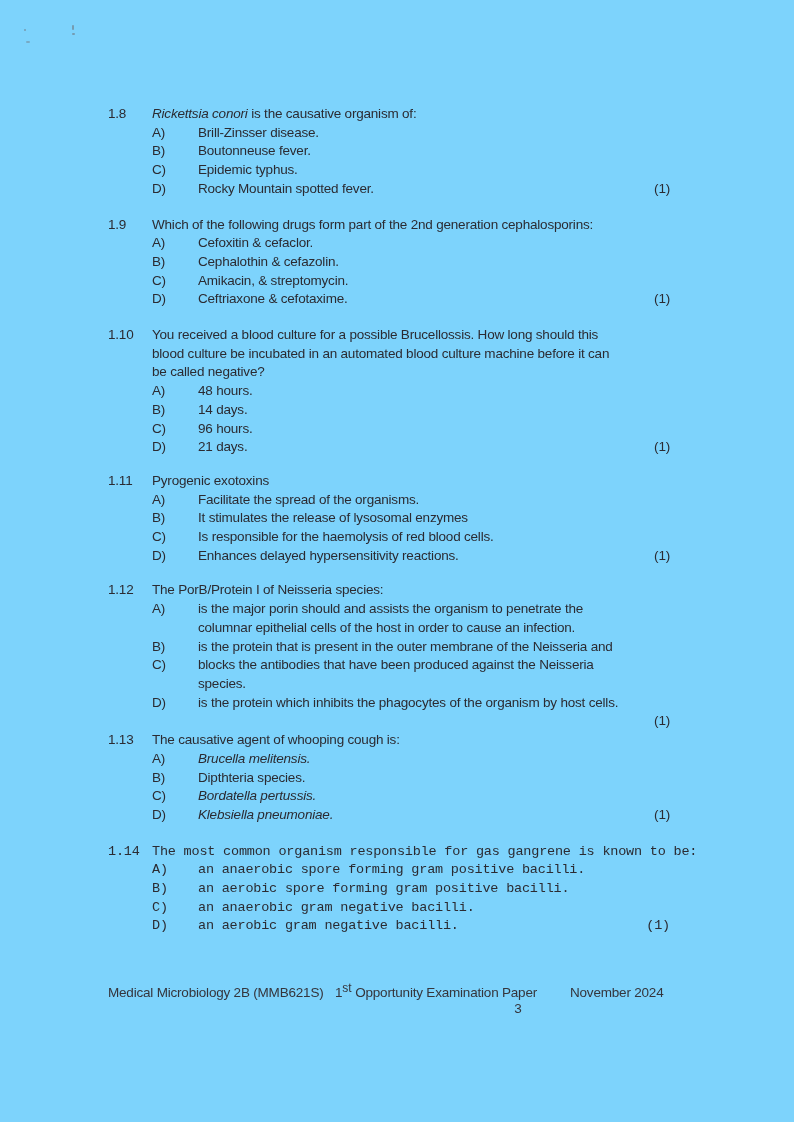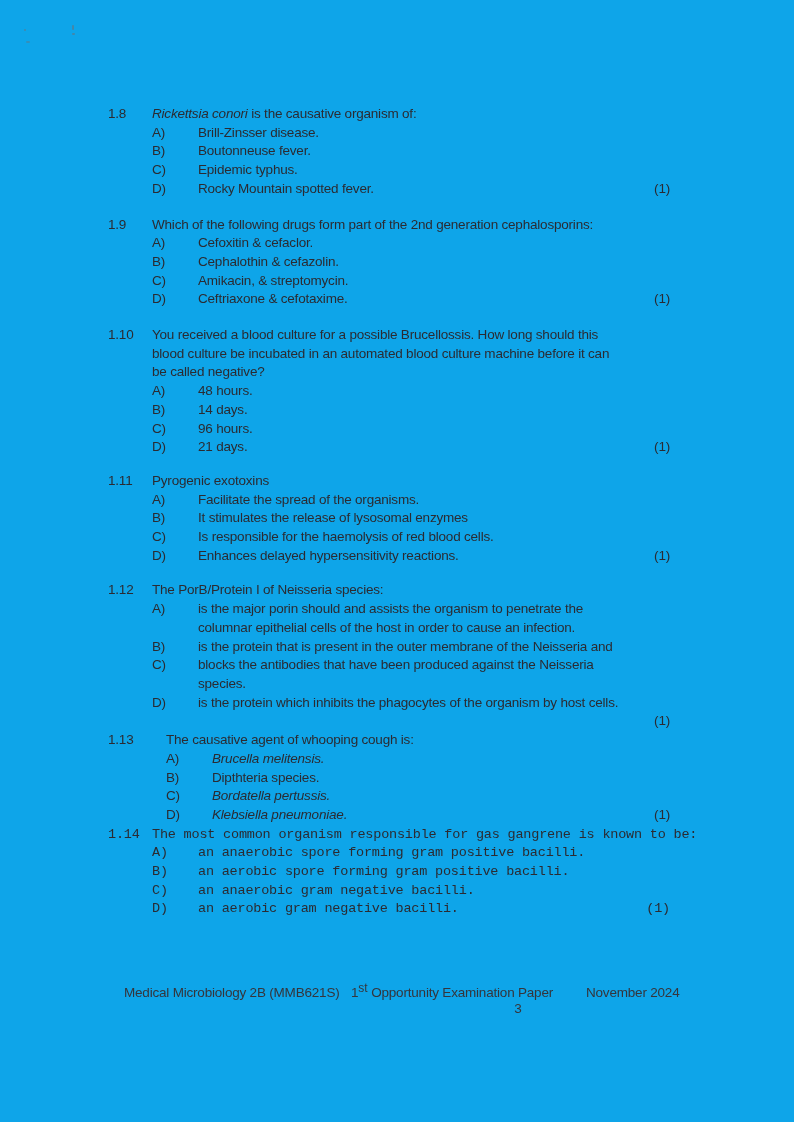--- a/index.html
+++ b/index.html
@@ -2,50 +2,50 @@
 <html><head>
 <meta charset="utf-8">
 <style>
   html,body{margin:0;padding:0;}
   body{
     width:794px;height:1122px;background:#ffffff;
     font-family:"Liberation Sans",sans-serif;
     color:#2b2b32;
     font-size:13.5px;line-height:18.7px;letter-spacing:-0.2px;
   }
-  .page{position:relative;width:794px;height:1122px;overflow:hidden;background:#0ea5e9;}
+  .page{position:relative;width:794px;height:1122px;overflow:hidden;background:#7dd3fc;}
 
   
   .speck{position:absolute;background:#6f6f74;opacity:.55;border-radius:1px;}
   .speck.s1{left:72px;top:25px;width:2px;height:5px;}
   .speck.s2{left:24px;top:29px;width:2px;height:2px;}
   .speck.s3{left:72px;top:33px;width:3px;height:2px;}
   .speck.s4{left:26px;top:41px;width:4px;height:2px;opacity:.4;}
 
   .content{position:absolute;left:108px;top:105px;width:562px;}
 
   .q{display:flex;margin-bottom:17px;}
   .q:nth-of-type(3){margin-bottom:15px;}
   .q:nth-of-type(4){margin-bottom:16px;justify-content:space-between;}
   .q:nth-of-type(5){margin-bottom:0;}
-  .q:nth-of-type(6){margin-bottom:1px;gap:14px;}
+  .q:nth-of-type(6){margin-bottom:18px;}
   .q:nth-of-type(7){margin-bottom:0;font-family:Liberation Mono, monospace;}
 
   .qnum{width:44px;flex:none;}
   .qbody{flex:1;position:relative;min-width:0;}
   .stem{margin:0;}
   .opt{display:flex;}
   .letter{width:46px;flex:none;}
   .otext{flex:1;min-width:0;}
   .tline{display:block;white-space:nowrap;}
   .it{font-style:italic;}
   .marks{position:absolute;right:0;bottom:0;}
   .marks-row{text-align:right;}
 
-  .footer{position:absolute;left:124px;top:984px;width:562px;height:20px;color:#35353c;}
+  .footer{position:absolute;left:108px;top:984px;width:562px;height:20px;color:#35353c;}
   .f-left{position:absolute;left:0;top:0;white-space:nowrap;}
   .f-center{position:absolute;left:227px;top:0;white-space:nowrap;}
   .f-center sup{font-size:12px;letter-spacing:0;vertical-align:super;line-height:0;}
   .f-right{position:absolute;left:462px;top:0;white-space:nowrap;}
   .page-number{position:absolute;left:508px;top:1000px;width:20px;text-align:center;color:#35353c;}
 </style>
 </head>
 <body>
 
 <div class="page">

